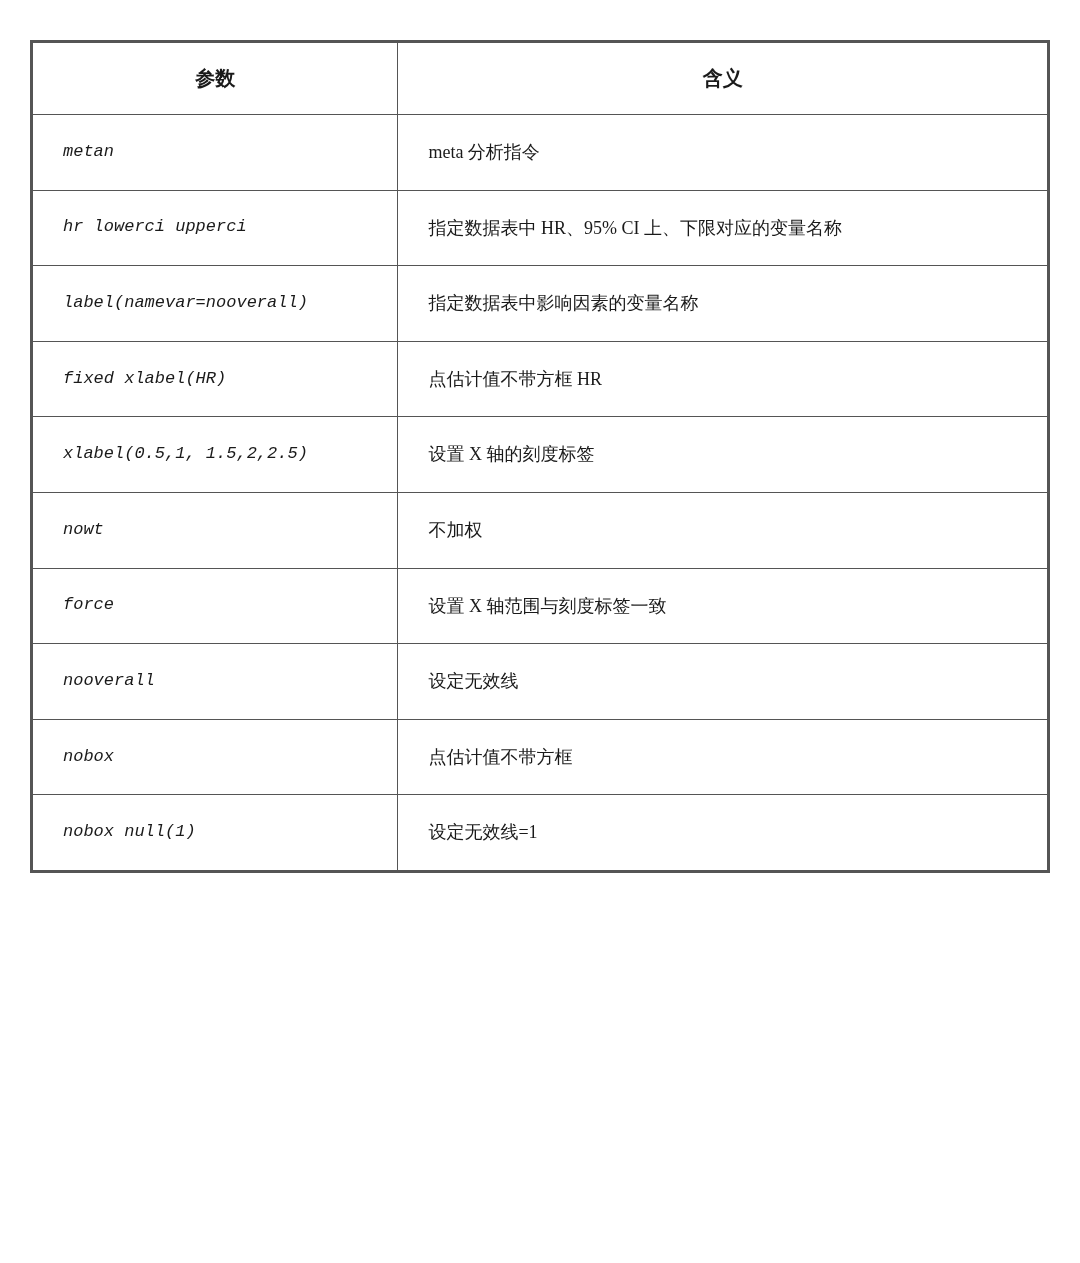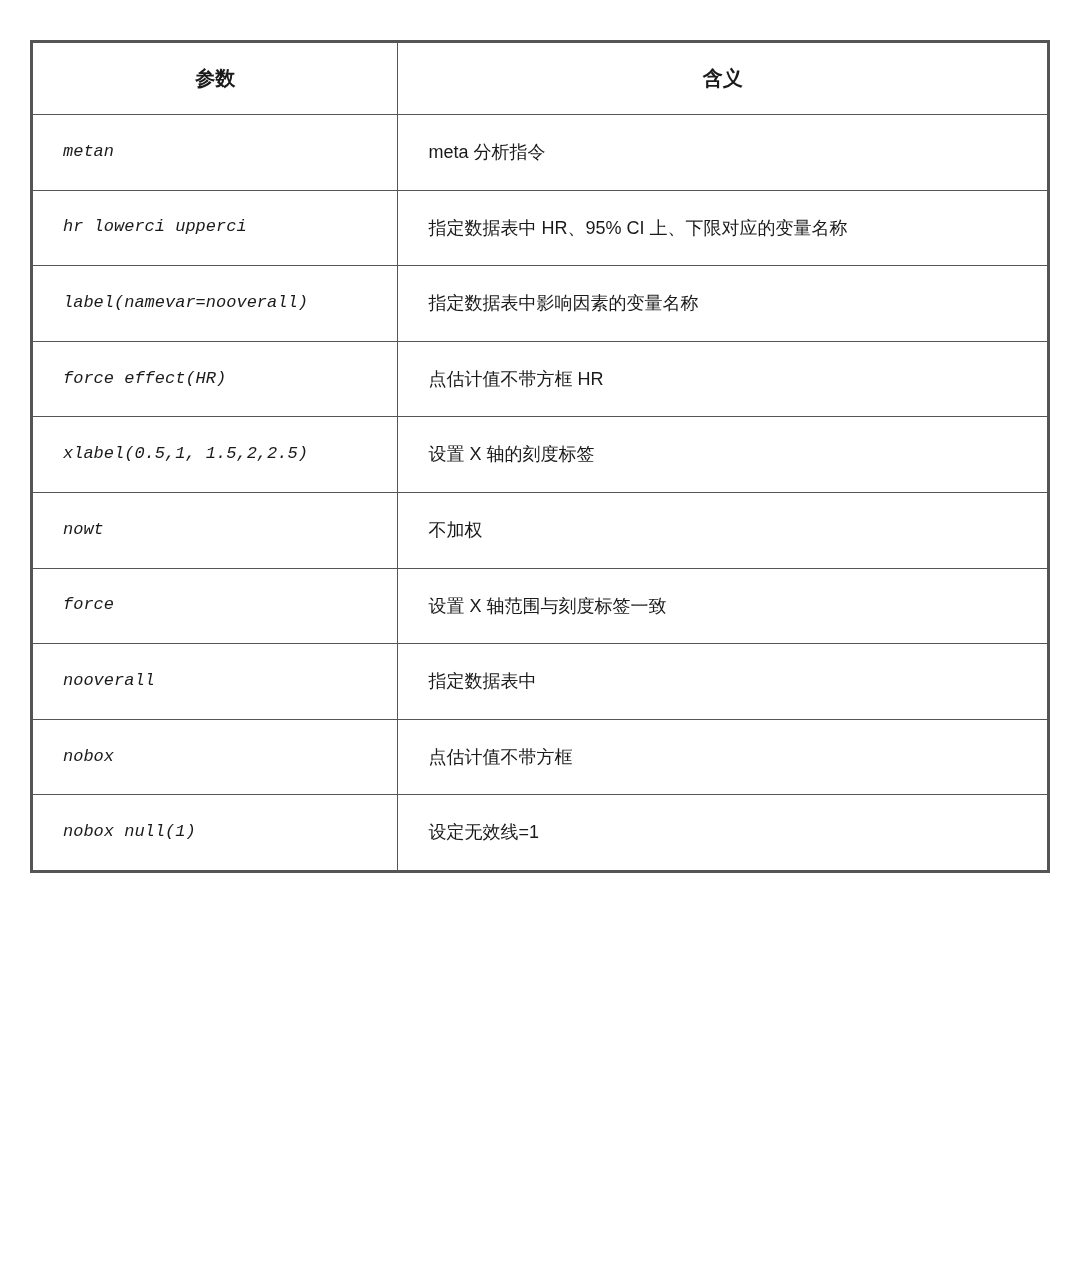--- a/index.html
+++ b/index.html
@@ -51,20 +51,21 @@
 
     tbody tr td:first-child {
       width: 36%;
       font-family: "Courier New", Courier, monospace;
       font-size: 17px;
       font-style: italic;
     }
 
     tbody tr td:last-child {
       width: 64%;
+      font-family: Liberation Serif, serif;
     }
   </style>
 </head>
 <body>
 
 <div class="table-wrapper">
   <table>
     <thead>
       <tr>
         <th>参数</th>
@@ -78,38 +79,38 @@
         </tr>
         <tr>
           <td>hr lowerci upperci</td>
           <td>指定数据表中 HR、95% CI 上、下限对应的变量名称</td>
         </tr>
         <tr>
           <td>label(namevar=nooverall)</td>
           <td>指定数据表中影响因素的变量名称</td>
         </tr>
         <tr>
-          <td>force effect(HR)</td>
+          <td>fixed xlabel(HR)</td>
           <td>点估计值不带方框 HR</td>
         </tr>
         <tr>
           <td>xlabel(0.5,1, 1.5,2,2.5)</td>
           <td>设置 X 轴的刻度标签</td>
         </tr>
         <tr>
           <td>nowt</td>
           <td>不加权</td>
         </tr>
         <tr>
           <td>force</td>
           <td>设置 X 轴范围与刻度标签一致</td>
         </tr>
         <tr>
           <td>nooverall</td>
-          <td>指定数据表中</td>
+          <td>设定无效线</td>
         </tr>
         <tr>
           <td>nobox</td>
           <td>点估计值不带方框</td>
         </tr>
         <tr>
           <td>nobox null(1)</td>
           <td>设定无效线=1</td>
         </tr>
       </tbody>

